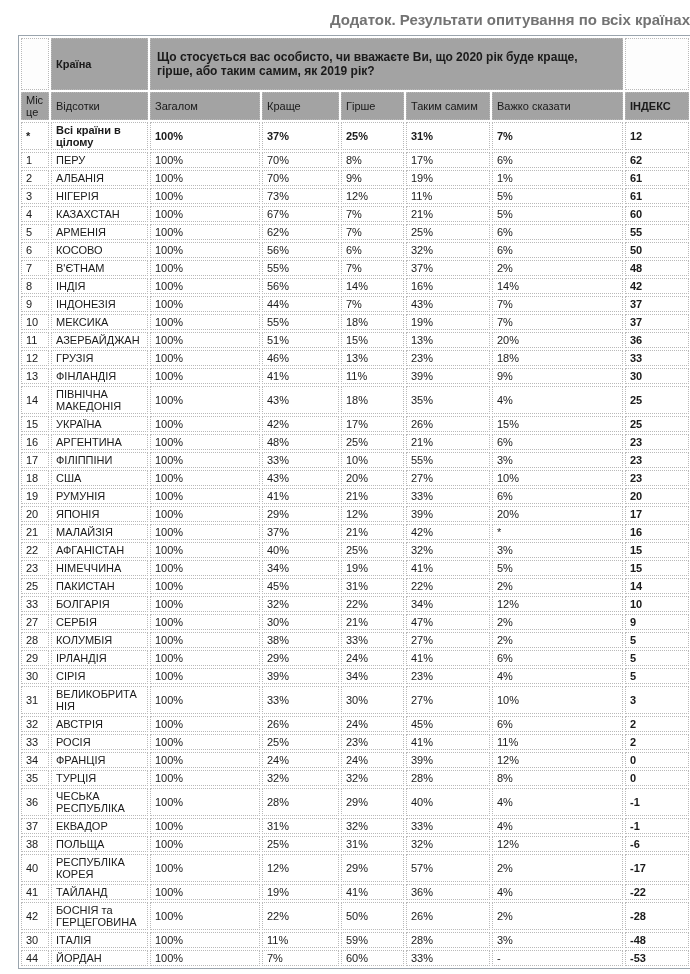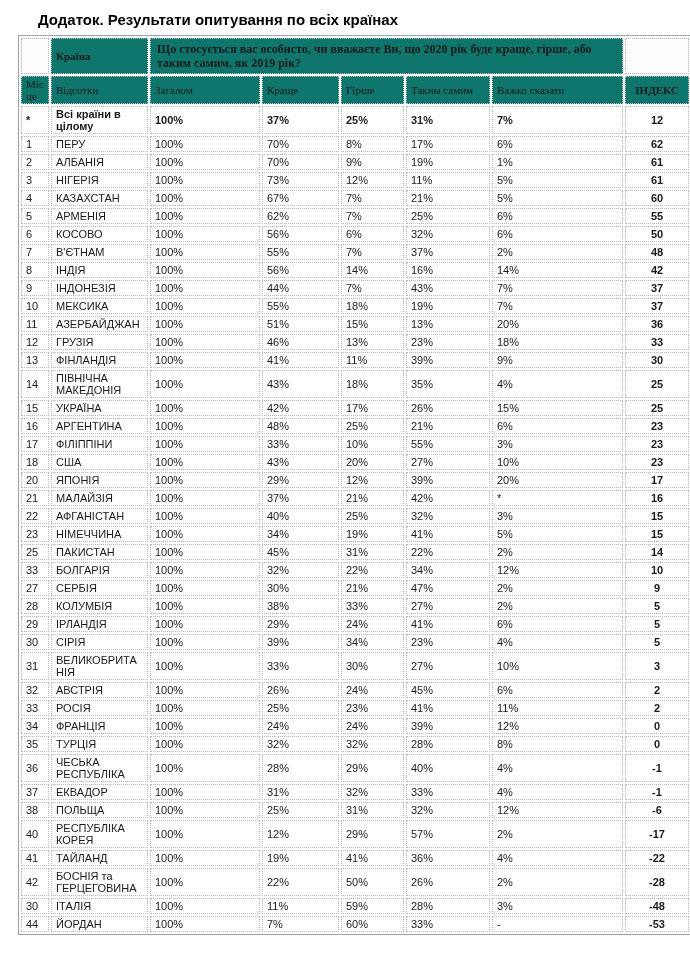--- a/index.html
+++ b/index.html
@@ -1,18 +1,18 @@
 <!DOCTYPE html>
 <html><head>
 <meta charset="utf-8">
 <style>
   html,body { margin:0; padding:0; background:#ffffff; }
   body { font-family:"Liberation Sans", sans-serif; color:#1a1a1a; }
   .page { width:690px; height:974px; overflow:hidden; box-sizing:border-box; }
-  .title { font-size:15px; font-weight:bold; color:#000000; margin:11px 0 7px 38px; }
+  .title { font-size:15px; font-weight:bold; color:#737373; margin:11px 0 7px 38px;text-align:right; }
 
   table.survey {
     margin-left:18px;
     width:654px;
     table-layout:fixed;
     border-collapse:separate;
     border-spacing:2px;
     border:1px solid #9aa4ad;
     background:#ffffff;
   }
@@ -20,25 +20,25 @@
     border:1px dotted #b9b9b9;
     padding:1px 4px;
     font-size:11px;
     line-height:12px;
     vertical-align:middle;
     text-align:left;
     font-weight:normal;
     overflow:hidden;
     word-wrap:break-word;
   }
-  th.blue { background:#0f766e;font-family:Liberation Serif, serif; }
+  th.blue { background:#a3a3a3; }
   th.corner { background:#fdfdfd; }
-  th.question-cell { font-weight:bold; font-size:12px; line-height:14px; padding:3px 6px; }
+  th.question-cell { font-weight:bold; font-size:12px; line-height:14px; padding:11px 6px; }
   th.country-head { font-weight:bold; vertical-align:middle; }
-  th.h-index, td.col-index { text-align:center; font-weight:bold; }
+  th.h-index, td.col-index { text-align:left; font-weight:bold; }
   tr.total-row td { font-weight:bold; }
   td.col-place { }
   td.col-country { }
 </style>
 </head>
 <body>
 
 <div class="page">
   <div class="title">Додаток. Результати опитування по всіх країнах</div>
 
@@ -256,20 +256,30 @@
           <td class="col-place">18</td>
           <td class="col-country">США</td>
           <td class="col-total">100%</td>
           <td class="col-better">43%</td>
           <td class="col-worse">20%</td>
           <td class="col-same">27%</td>
           <td class="col-hard">10%</td>
           <td class="col-index">23</td>
         </tr>
         <tr>
+          <td class="col-place">19</td>
+          <td class="col-country">РУМУНІЯ</td>
+          <td class="col-total">100%</td>
+          <td class="col-better">41%</td>
+          <td class="col-worse">21%</td>
+          <td class="col-same">33%</td>
+          <td class="col-hard">6%</td>
+          <td class="col-index">20</td>
+        </tr>
+        <tr>
           <td class="col-place">20</td>
           <td class="col-country">ЯПОНІЯ</td>
           <td class="col-total">100%</td>
           <td class="col-better">29%</td>
           <td class="col-worse">12%</td>
           <td class="col-same">39%</td>
           <td class="col-hard">20%</td>
           <td class="col-index">17</td>
         </tr>
         <tr>

